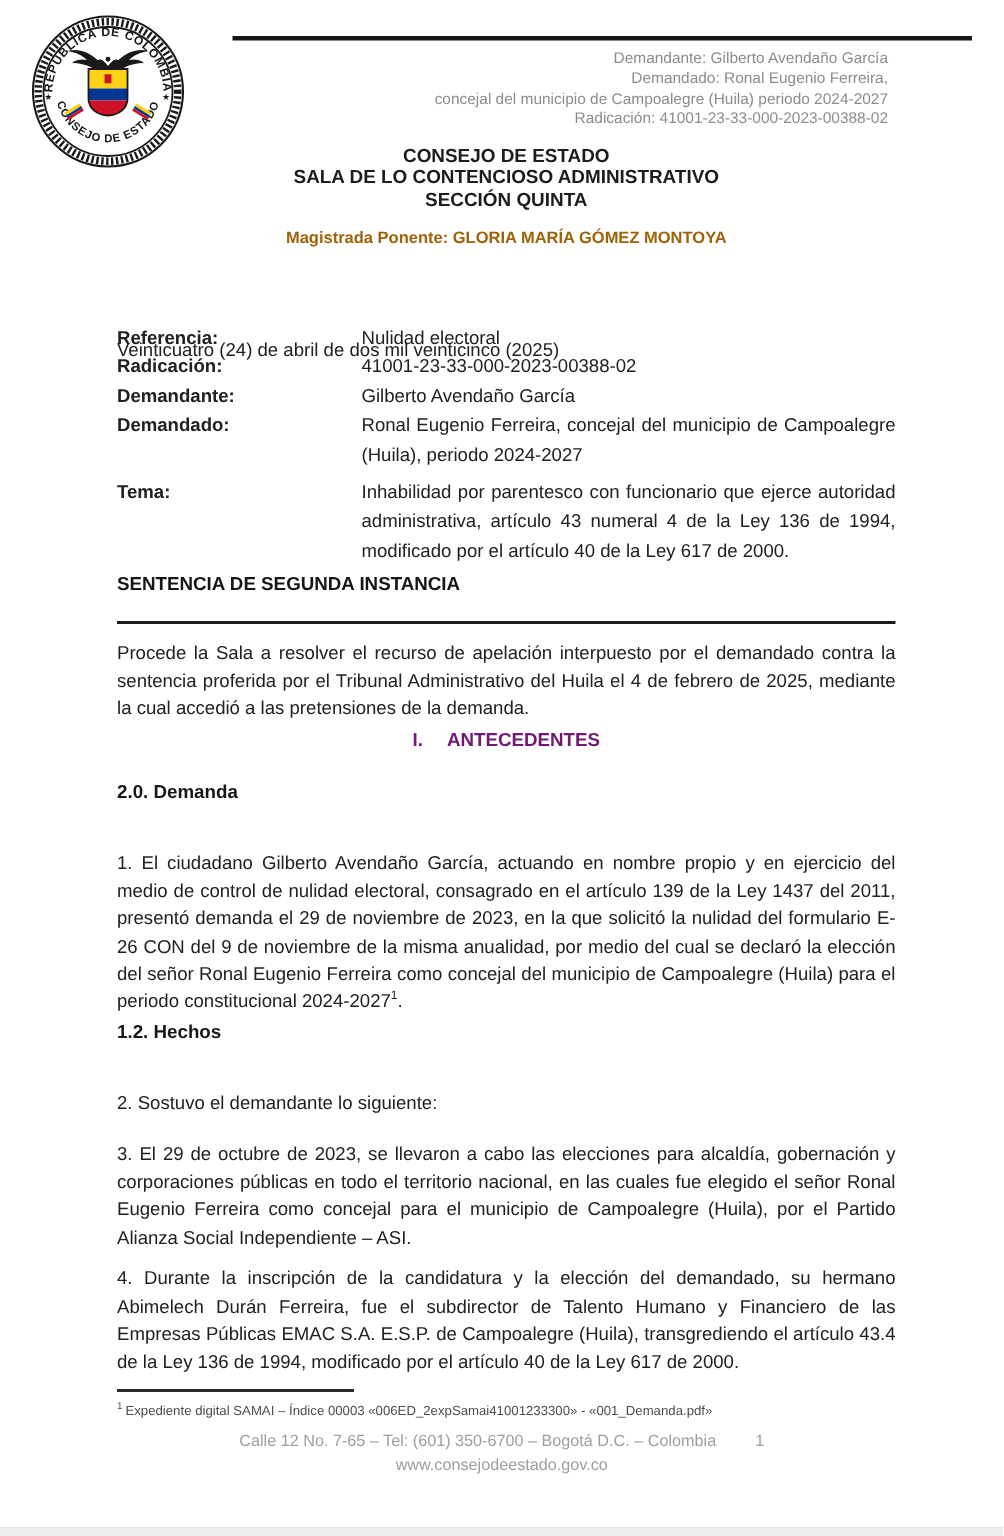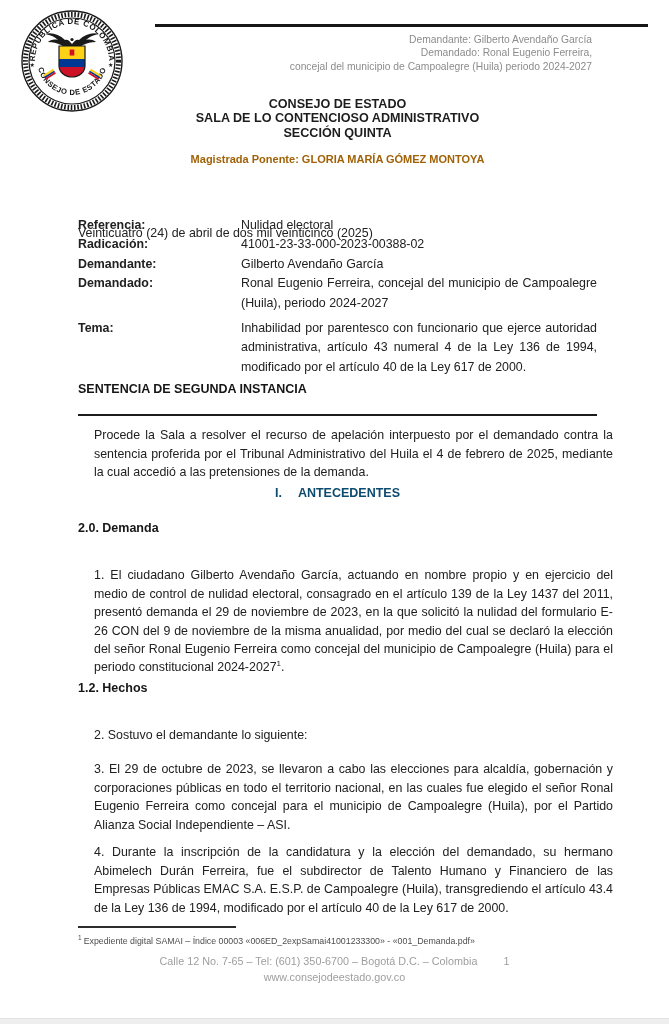--- a/index.html
+++ b/index.html
@@ -31,26 +31,26 @@
   .ref-row { display:flex; }
   .ref-row.tema-row { margin-top:6px;justify-content:space-between; }
   .ref-label { width:135px; flex:0 0 135px; font-weight:700; }
   .ref-value { flex:1; text-align:justify;margin-left:28px; }
   
   .section-underlined {
     position:absolute; left:78px; top:381px; width:519px;
     font-weight:700; font-size:12.5px; line-height:16px;
     border-bottom:2px solid #1c1c1c; padding-bottom:17px; color:#161616;
   }
-  .para { position:absolute; left:94px; width:519px; font-size:12.4px; line-height:18.4px; }
+  .para { position:absolute; left:78px; width:519px; font-size:12.4px; line-height:18.4px; }
   .justified { text-align:justify; }
   .para-procede { top:414px; }
   .heading-center {
     position:absolute; left:78px; top:486px; width:519px; text-align:center;
-    font-weight:700; font-size:12.5px; color:#0c4a6e;
+    font-weight:700; font-size:12.5px; color:#701a75;
   }
   .heading-center .num { margin-right:16px; }
   .sub-heading { position:absolute; left:78px; width:519px; font-weight:700; font-size:12.5px; color:#161616; }
   .h-demanda { top:521px; }
   .h-hechos  { top:681px; }
   .para-1 { top:554px; }
   .para-2 { top:714px; }
   .para-3 { top:748px; }
   .para-4 { top:831px; }
   sup.fn-ref { font-size:8px; line-height:0; }
@@ -115,20 +115,21 @@
       <path d="M38 36 h26 v20 a13 11 0 0 1 -26 0 Z" fill="none" stroke="#1a1a1a" stroke-width="1.2"></path>
     </g>
   </svg>
 
   <div class="top-rule"></div>
 
   <div class="case-meta">
     <div>Demandante: Gilberto Avendaño García</div>
     <div>Demandado: Ronal Eugenio Ferreira,</div>
     <div>concejal del municipio de Campoalegre (Huila) periodo 2024-2027</div>
+    <div>Radicación: 41001-23-33-000-2023-00388-02</div>
   </div>
 
   <div class="court-heading">
     <div>CONSEJO DE ESTADO</div>
     <div>SALA DE LO CONTENCIOSO ADMINISTRATIVO</div>
     <div>SECCIÓN QUINTA</div>
   </div>
 
   <div class="ponente">Magistrada Ponente: GLORIA MARÍA GÓMEZ MONTOYA</div>
 

